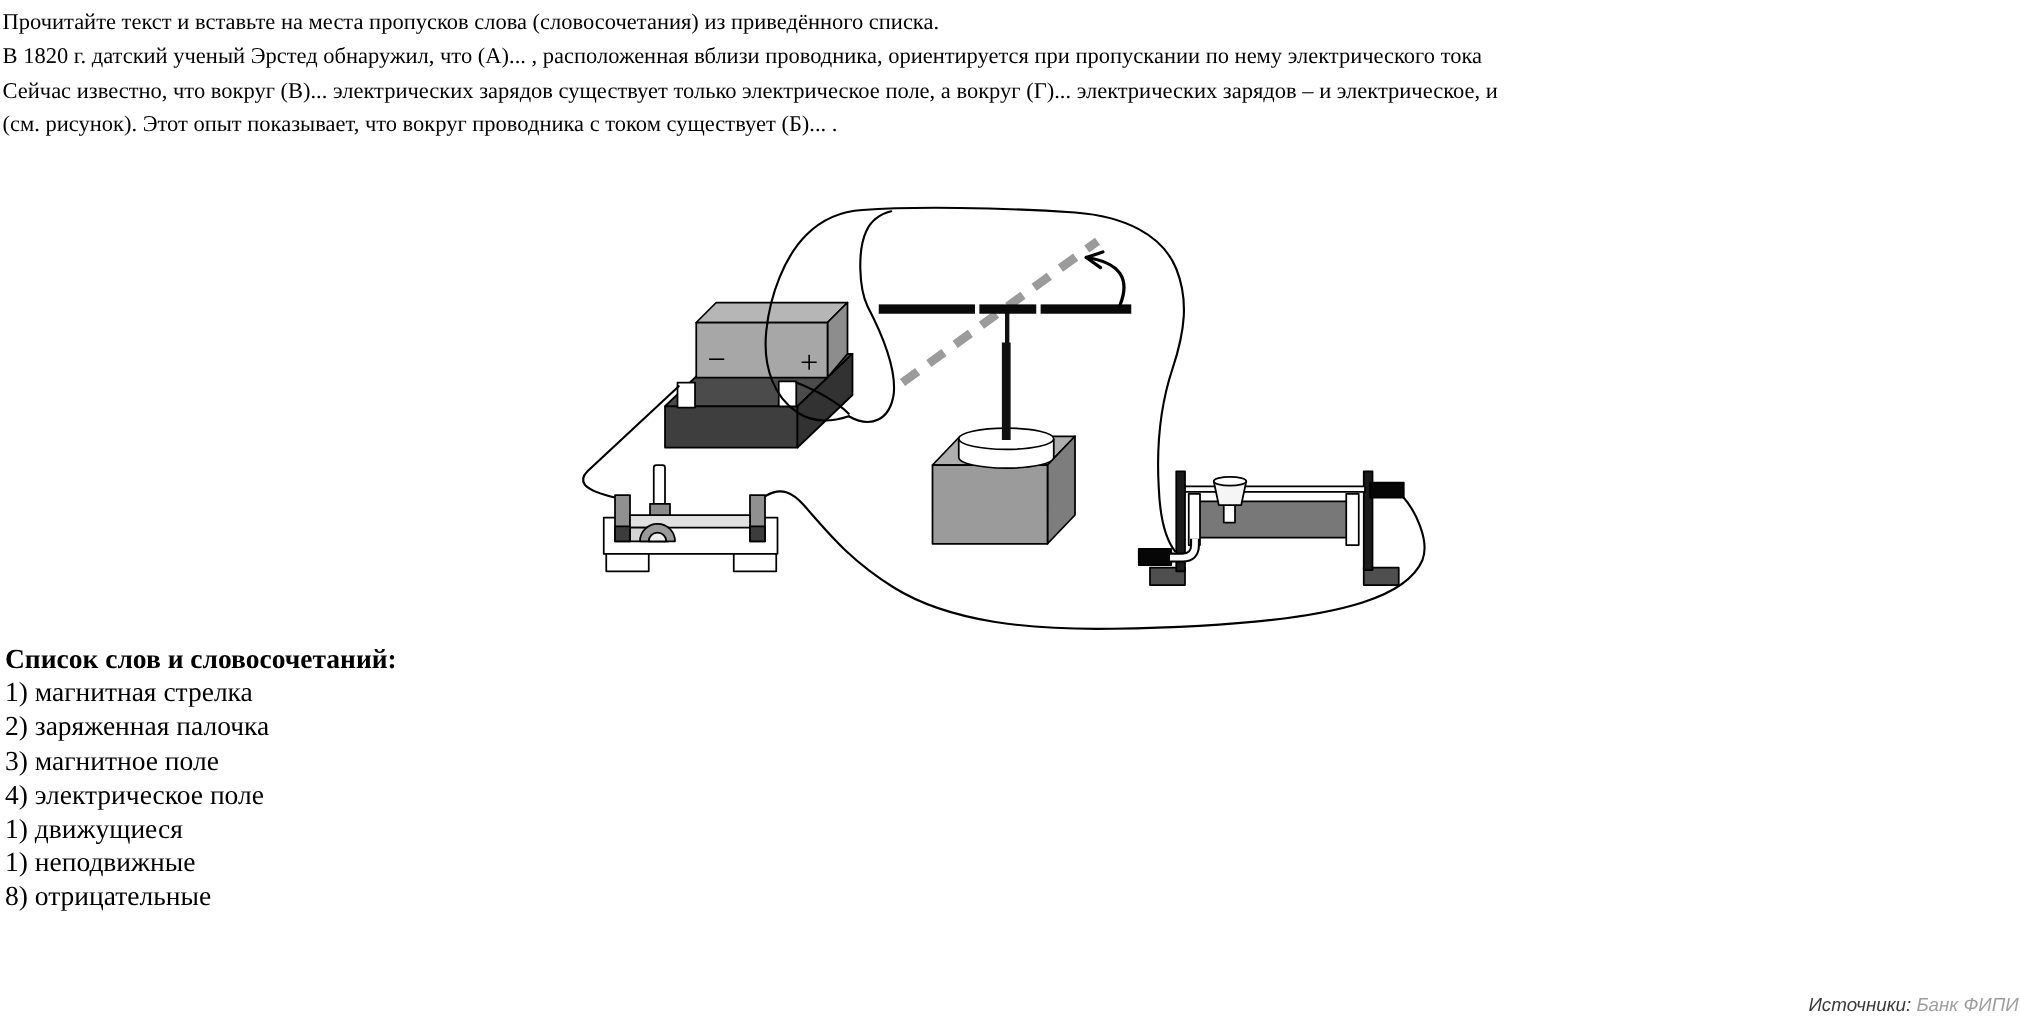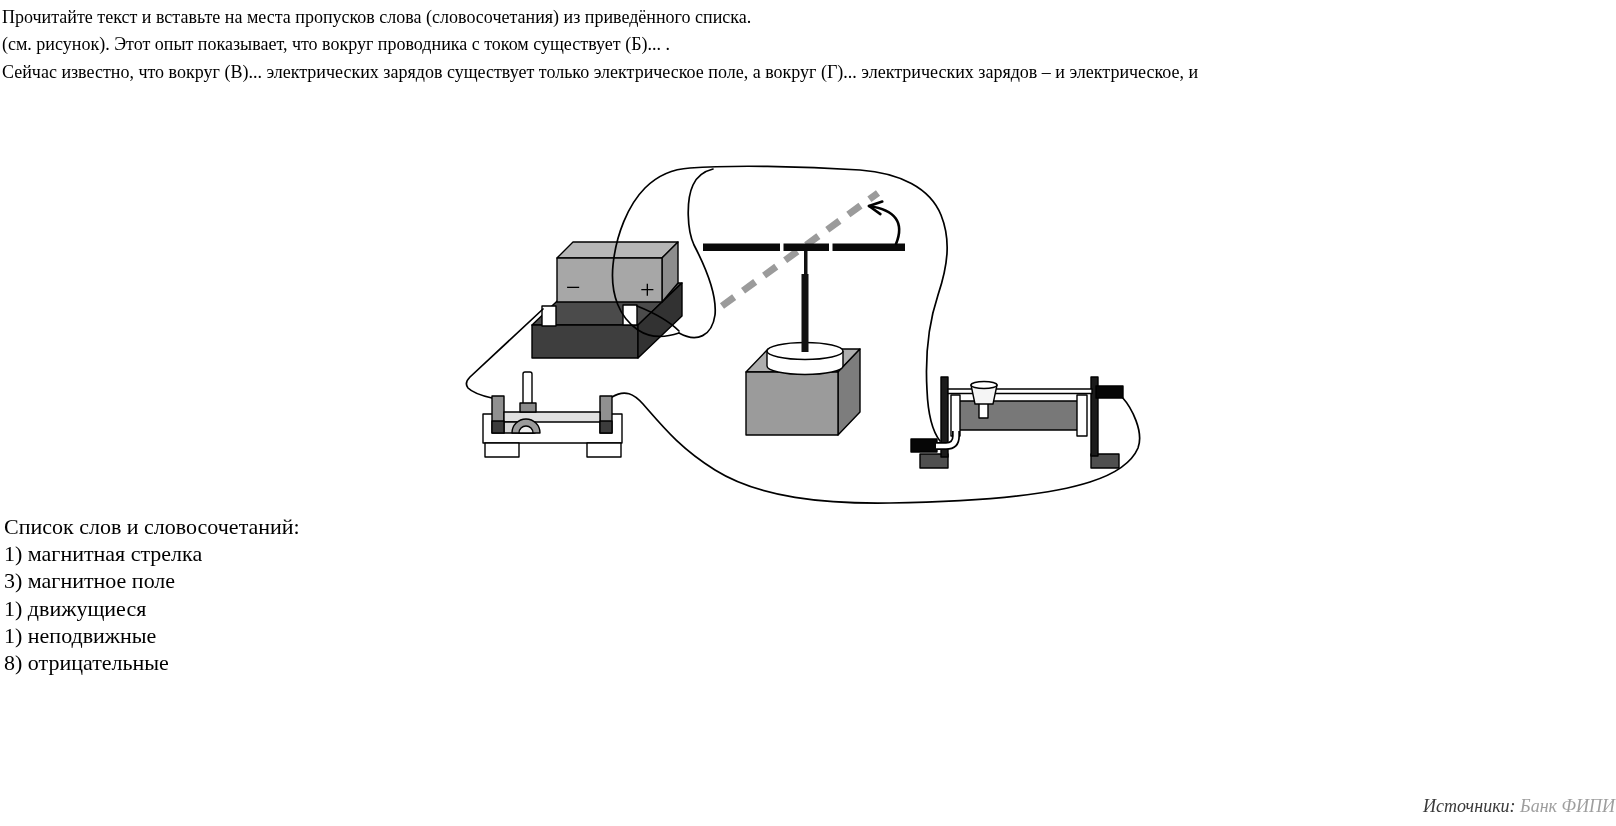--- a/index.html
+++ b/index.html
@@ -14,41 +14,42 @@
   .task-block {
     position:absolute; left:2px; top:4px;
     font-size:18px; line-height:27.3px;
     white-space:nowrap;
   }
   .list-block {
     position:absolute; left:4px; top:513px;
     font-size:22px; line-height:27.2px;
     white-space:nowrap;
   }
-  .list-header { font-weight:normal; }
+  .list-header { font-weight:bold; }
   .figure-wrap {
     position:absolute; left:440px; top:158px;
     width:712px; height:352px;
   }
   .source-line {
     position:absolute; right:1px; top:796px;
-    font-family:Liberation Serif, serif;
-    font-style:italic; font-size:18px;
+    font-family:Liberation Sans, sans-serif;
+    font-style:italic; font-size:15px;
     white-space:nowrap;
   }
   .source-label { color:#3a3a3a; }
   .source-value { color:#9e9e9e; }
 </style>
 </head>
 <body>
 
 <div class="task-block">
   <div>Прочитайте текст и вставьте на места пропусков слова (словосочетания) из приведённого списка.</div>
+  <div>В 1820 г. датский ученый Эрстед обнаружил, что (А)... , расположенная вблизи проводника, ориентируется при пропускании по нему электрического тока</div>
+  <div>Сейчас известно, что вокруг (В)... электрических зарядов существует только электрическое поле, а вокруг (Г)... электрических зарядов – и электрическое, и</div>
   <div>(см. рисунок). Этот опыт показывает, что вокруг проводника с током существует (Б)... .</div>
-  <div>Сейчас известно, что вокруг (В)... электрических зарядов существует только электрическое поле, а вокруг (Г)... электрических зарядов – и электрическое, и</div>
 </div>
 
 <div class="figure-wrap">
 <svg width="712" height="352" viewBox="440 158 712 352" xmlns="http://www.w3.org/2000/svg" stroke-linejoin="round" font-family="Liberation Serif, serif">
 
   <g stroke="#000" stroke-width="1.4">
 
     <polygon points="532,325 638,325 682,283 576,283" fill="#4b4b4b"></polygon>
     <rect x="532" y="325" width="106" height="33" fill="#3e3e3e"></rect>
     <polygon points="638,325 682,283 682,316 638,358" fill="#323232"></polygon>
@@ -152,21 +153,23 @@
   <g fill="none" stroke-linecap="butt">
     <path d="M 936,446 h 10 q 10,0 10,-10 v -5" stroke="#000" stroke-width="8"></path>
     <path d="M 936,446 h 10 q 10,0 10,-10 v -5" stroke="#ffffff" stroke-width="4.6"></path>
   </g>
 </svg>
 </div>
 
 <div class="list-block">
   <div class="list-header">Список слов и словосочетаний:</div>
   <div>1) магнитная стрелка</div>
+  <div>2) заряженная палочка</div>
   <div>3) магнитное поле</div>
+  <div>4) электрическое поле</div>
   <div>1) движущиеся</div>
   <div>1) неподвижные</div>
   <div>8) отрицательные</div>
 </div>
 
 <div class="source-line">
   <span class="source-label">Источники:</span>
   <span class="source-value">Банк ФИПИ</span>
 </div>
 

